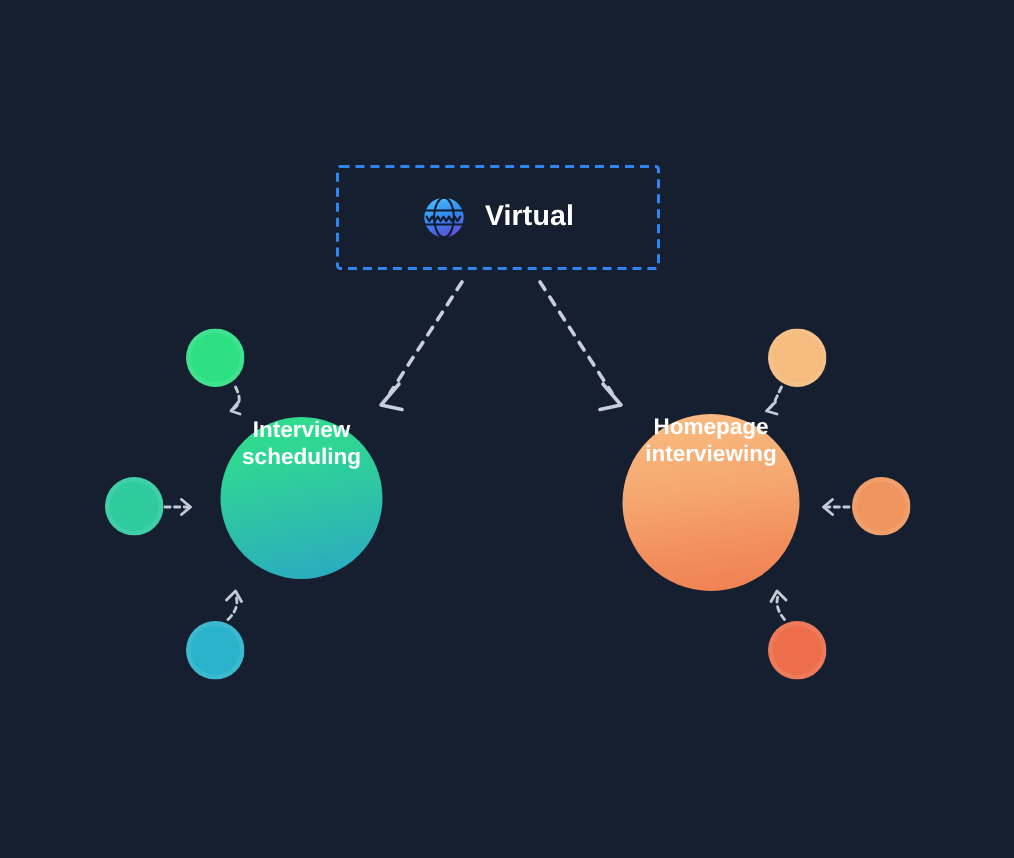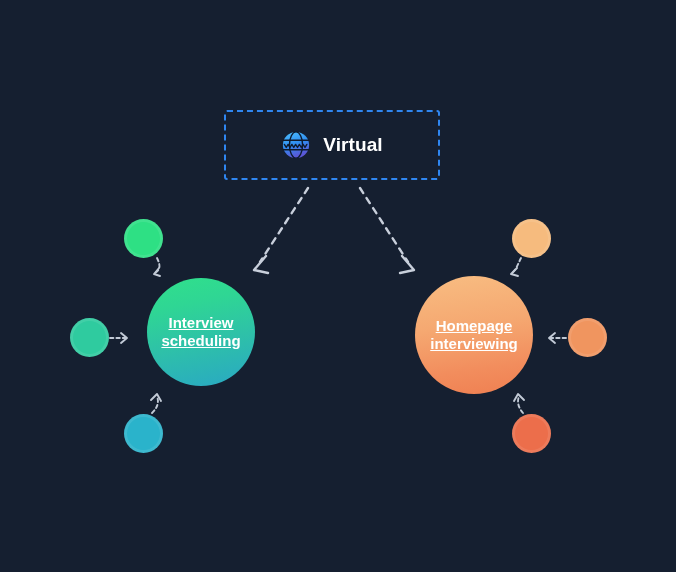--- a/index.html
+++ b/index.html
@@ -32,28 +32,26 @@
     font-weight:bold;
     letter-spacing:.1px;
     white-space:nowrap;
   }
 
   
   .main-node{
     position:absolute;
     border-radius:50%;
     display:flex;
-    align-items:center;
     justify-content:center;
     text-align:center;
     color:#fff;
     font-weight:bold;
     font-size:15px;
     line-height:1.22;
-    text-decoration:underline;
   }
   .main-node .txt{padding:0 6px;}
   #node-left{
     left:147px; top:278px;
     width:108px;height:108px;
     background:linear-gradient(168deg,#30e08b 0%,#2fd694 26%,#2ec1a8 58%,#29a8c4 100%);
   }
   #node-right{
     left:415px; top:276px;
     width:118px;height:118px;

